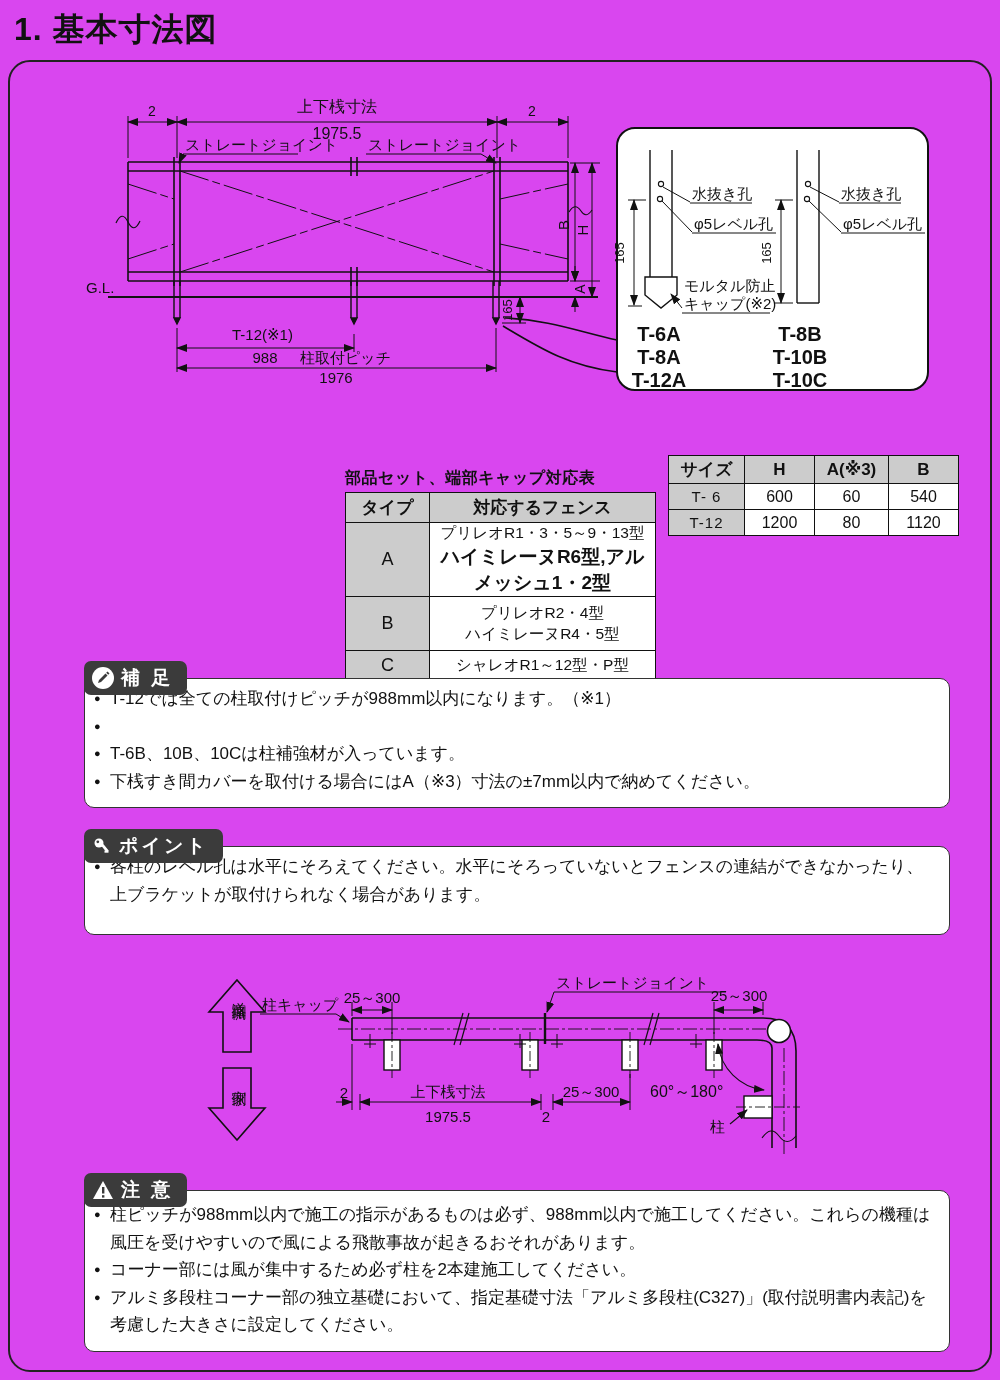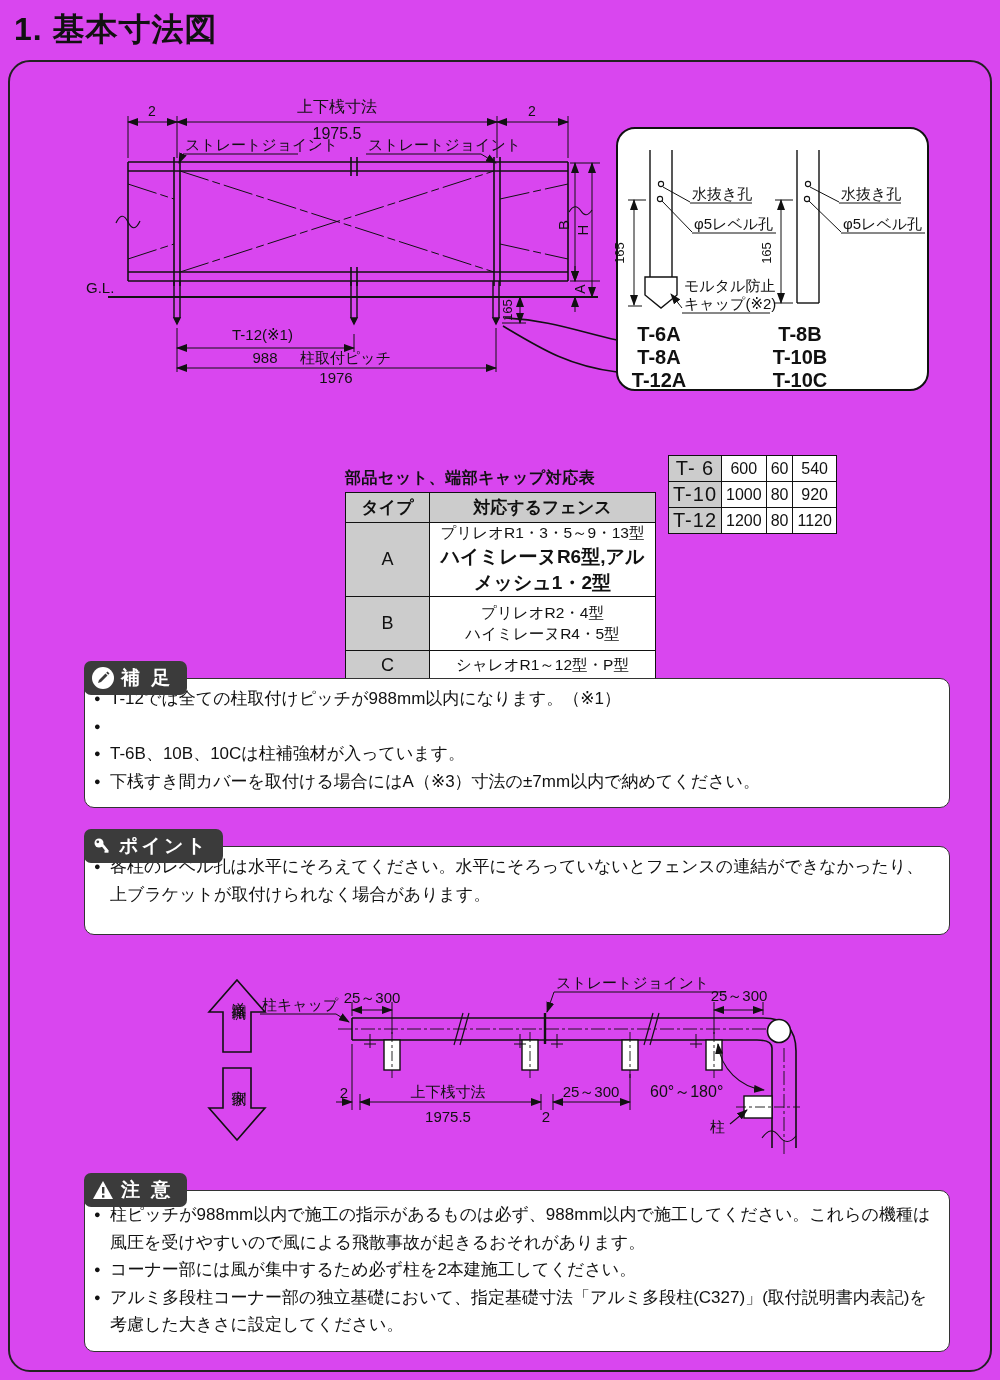--- a/index.html
+++ b/index.html
@@ -16,21 +16,21 @@
 
   
   .tbl-wrap { position:absolute; }
   .tbl-title { font-size:16px; font-weight:bold; margin-bottom:3px; letter-spacing:0.5px;margin-top:36px; }
   table { border-collapse:collapse; background:#fff; }
   td,th { border:1.8px solid #111; text-align:center; vertical-align:middle; padding:0 4px; }
   .hd { background:#ccc; font-weight:bold; font-size:17px; }
   .typecell { background:#ccc; font-size:18px; }
   .fence-l1 { font-size:15.5px; }
   .fence-l2 { font-size:19px;font-weight:bold; }
-  .sizecell { background:#ccc; font-size:20px; letter-spacing:1px; }
+  .sizecell { background:#ccc; font-size:15px; letter-spacing:1px; }
   .valcell { font-size:16px; }
 
   
   .section { position:absolute; left:84px; width:866px; }
   .sec-box { position:absolute; left:0; right:0; top:17px; border:1.8px solid #333; border-radius:10px; background:#fff; }
   .sec-tab { position:absolute; left:0; top:0; z-index:2; height:34px; background:#3b3b3b; color:#fff;
     border-radius:7px; display:flex; align-items:center; gap:7px; padding:0 14px 0 8px;
     font-size:19px; font-weight:bold; letter-spacing:3px; }
   .icon-circle { width:22px; height:22px; border-radius:50%; background:#fff; display:flex; align-items:center; justify-content:center; flex:0 0 auto; }
   .sec-content { position:relative; z-index:1; padding:24px 12px 8px 10px; }
@@ -231,31 +231,31 @@
         <td class="typecell" style="height:30px">C</td>
         <td class="fence-l1">シャレオR1～12型・P型</td>
       </tr>
     </tbody>
       </table>
   </div>
 
   <div class="tbl-wrap" style="left:668px;top:455px">
     <table>
       <tbody>
+          <tr>
+        <th class="hd" style="width:76px;height:28px">サイズ</th>
+        <th class="hd" style="width:70px">H</th>
+        <th class="hd" style="width:74px">A(※3)</th>
+        <th class="hd" style="width:70px">B</th>
+      </tr>
       <tr>
         <td class="sizecell" style="height:26px">T- 6</td>
         <td class="valcell">600</td>
         <td class="valcell">60</td>
         <td class="valcell">540</td>
-      </tr>
-      <tr>
-        <td class="sizecell" style="height:26px">T-10</td>
-        <td class="valcell">1000</td>
-        <td class="valcell">80</td>
-        <td class="valcell">920</td>
       </tr>
       <tr>
         <td class="sizecell" style="height:26px">T-12</td>
         <td class="valcell">1200</td>
         <td class="valcell">80</td>
         <td class="valcell">1120</td>
       </tr>
     </tbody>
       </table>
   </div>

